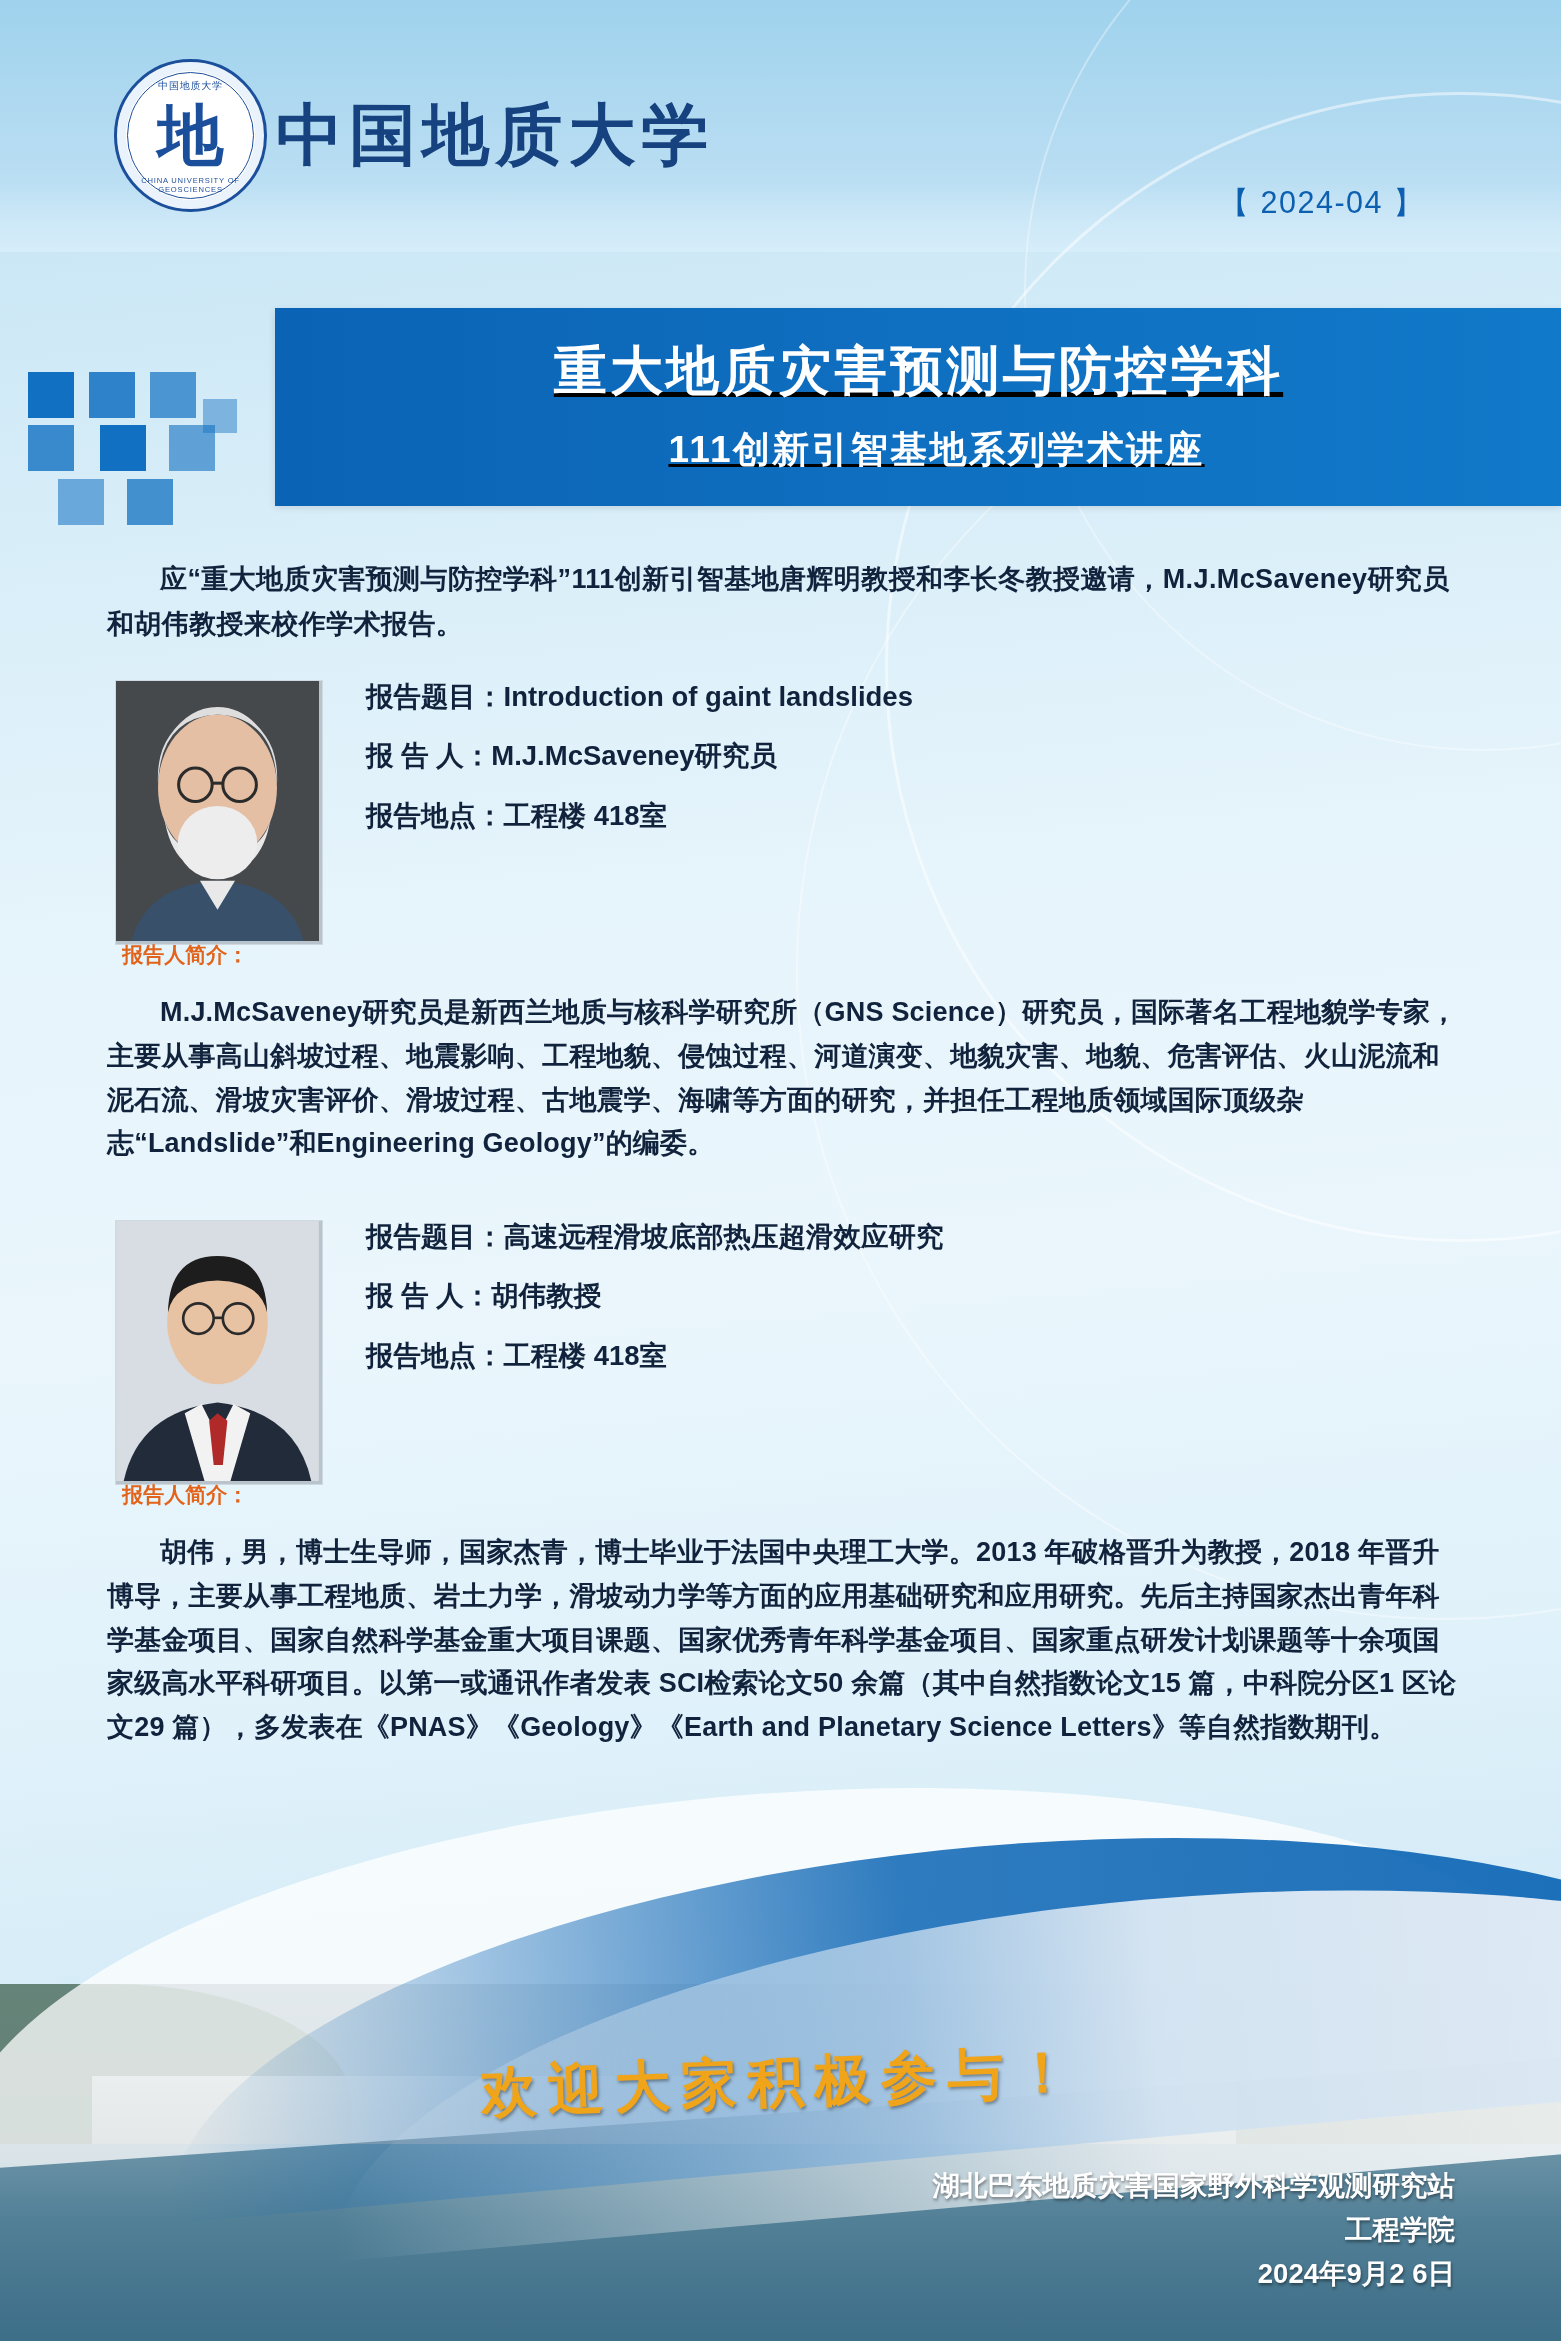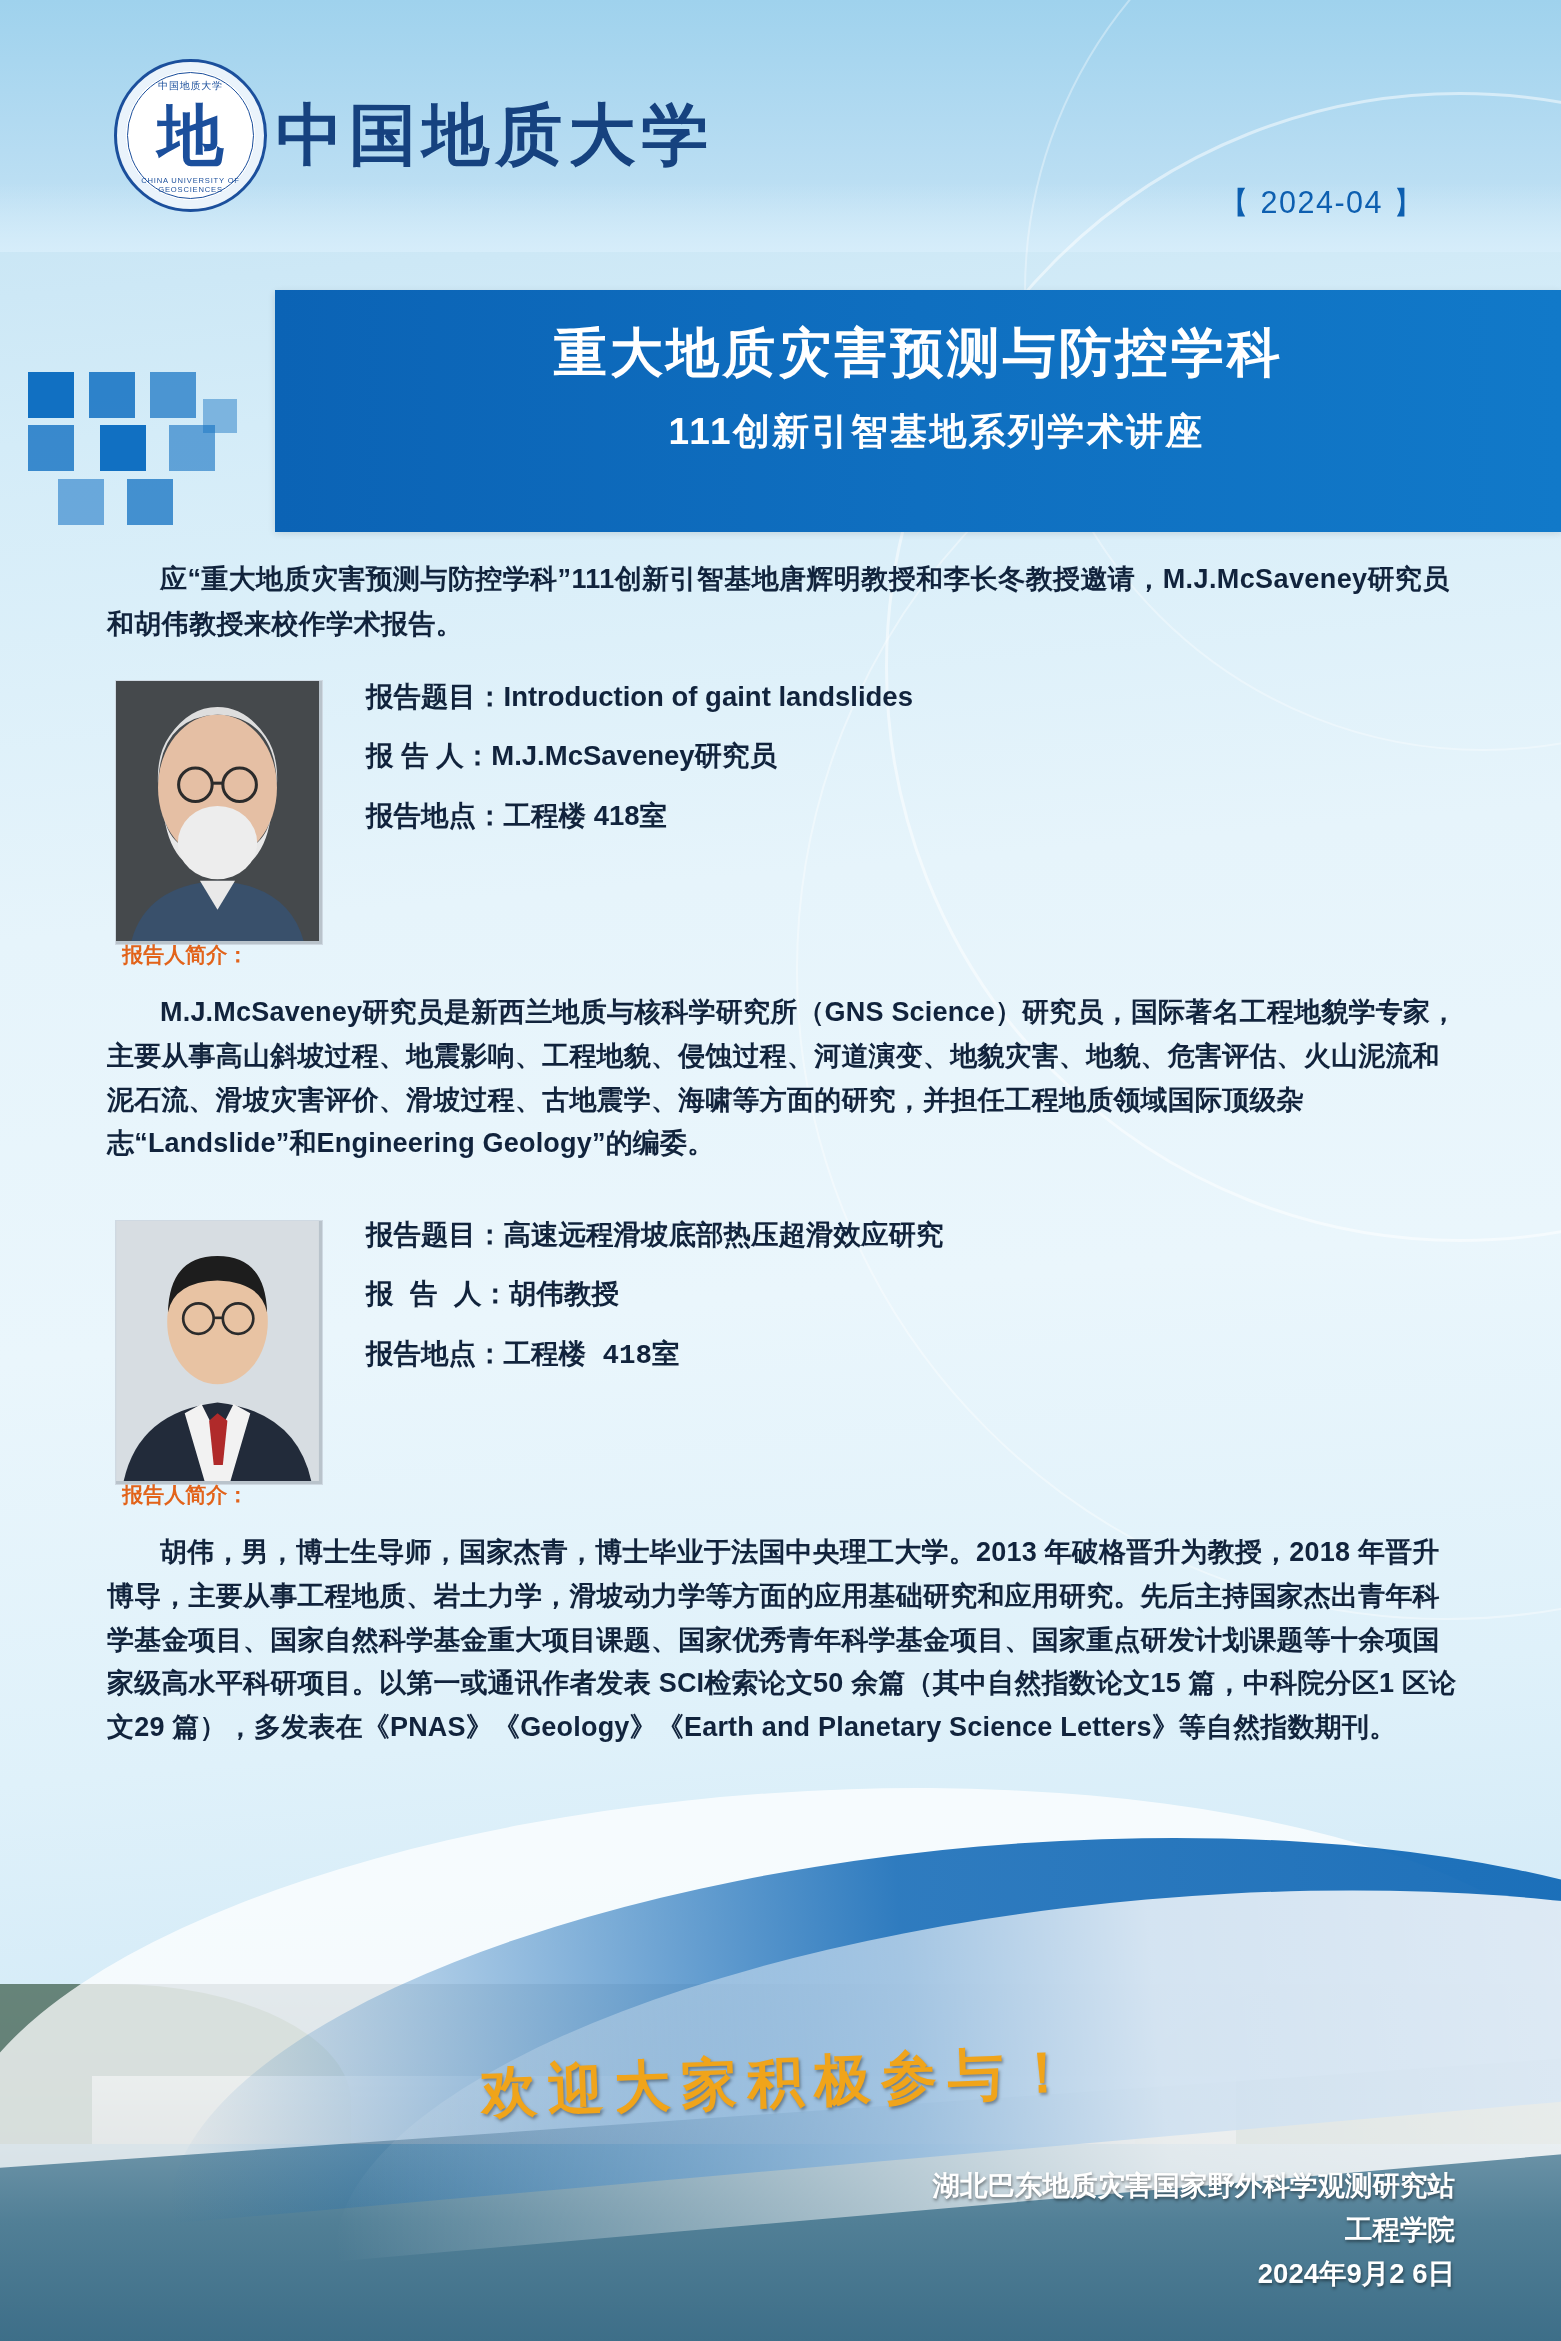--- a/index.html
+++ b/index.html
@@ -118,25 +118,26 @@
     font-size: 30.5px;
     font-weight: normal;
     color: #0d5fb0;
     letter-spacing: 1.5px;
     white-space: nowrap;
   }
 
   
   .banner {
     position: absolute;
-    left: 275px; top: 290px;
+    left: 275px; top: 308px;
     width: 1287px;
-    height: 242px;
+    height: 198px;
     background: linear-gradient(90deg, #0b63b5 0%, #0f6fc0 50%, #1179c9 100%);
     box-shadow: 0 2.3px 7.6px rgba(0,0,0,0.12);
+    text-decoration: underline;
   }
   .banner .t1 {
     color: #fff;
     font-size: 53px;
     font-weight: bold;
     text-align: center;
     letter-spacing: 3.1px;
     margin-top: 27.5px;
     font-family: "Liberation Sans", sans-serif;
   }
@@ -372,21 +373,21 @@
         </div>
         <div class="field">
           <span class="lbl">报告地点：</span><span class="val">工程楼 418室</span>
         </div>
       </div>
       <div class="bio-label" style="position:absolute;left:7.6px;top:267px;">报告人简介：</div>
     </div>
 
     <div class="bio" style="margin-top:44px;">M.J.McSaveney研究员是新西兰地质与核科学研究所（GNS  Science）研究员，国际著名工程地貌学专家，主要从事高山斜坡过程、地震影响、工程地貌、侵蚀过程、河道演变、地貌灾害、地貌、危害评估、火山泥流和泥石流、滑坡灾害评价、滑坡过程、古地震学、海啸等方面的研究，并担任工程地质领域国际顶级杂志“Landslide”和Engineering Geology”的编委。</div>
 
-    <div class="talk" style="margin-top:46px;font-family:Liberation Mono, monospace;">
+    <div class="talk" style="margin-top:46px;">
       <div class="portrait">
         <svg width="203" height="260" viewBox="0 0 266 341">
           <rect width="266" height="341" fill="#d7dde2"></rect>
           <ellipse cx="133" cy="132" rx="66" ry="82" fill="#e8c3a3"></ellipse>
           <path d="M68 120 Q70 46 133 46 Q196 46 198 120 Q190 80 133 78 Q76 80 68 120 Z" fill="#1d1d1d"></path>
           <circle cx="108" cy="128" r="20" fill="none" stroke="#2b2b2b" stroke-width="3.5"></circle>
           <circle cx="160" cy="128" r="20" fill="none" stroke="#2b2b2b" stroke-width="3.5"></circle>
           <line x1="128" y1="127" x2="140" y2="127" stroke="#2b2b2b" stroke-width="3.5"></line>
           <path d="M10 341 Q30 250 133 238 Q236 250 256 341 Z" fill="#222b3a"></path>
           <path d="M112 240 L133 282 L154 240 L176 252 L150 341 L116 341 L90 252 Z" fill="#f2f2f2"></path>

